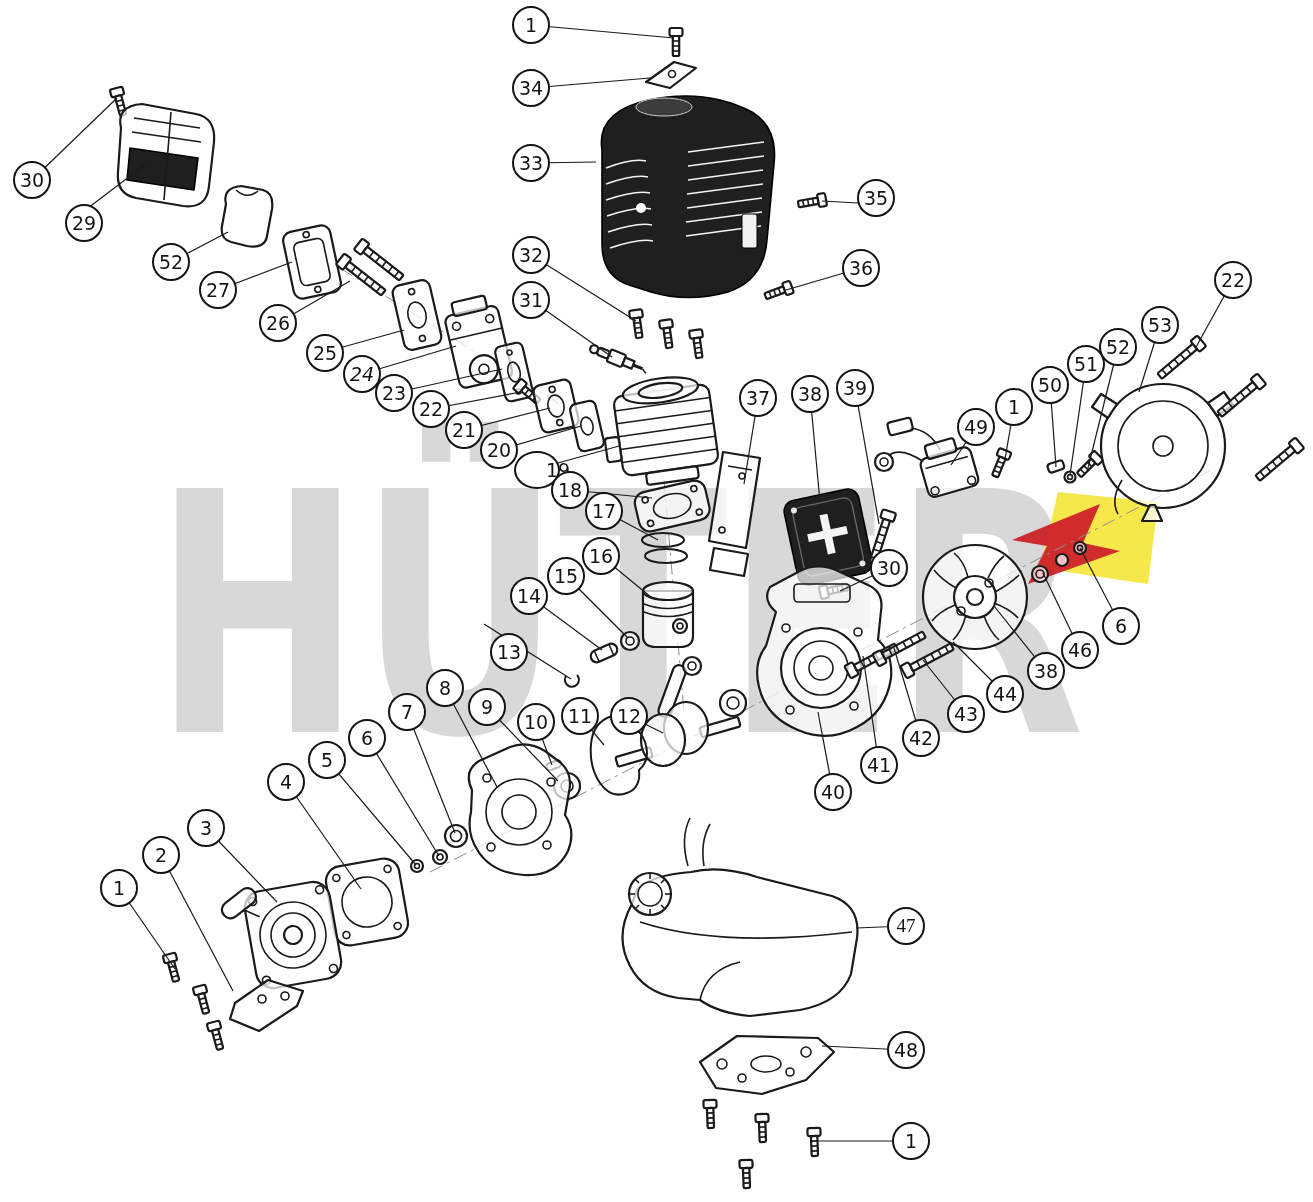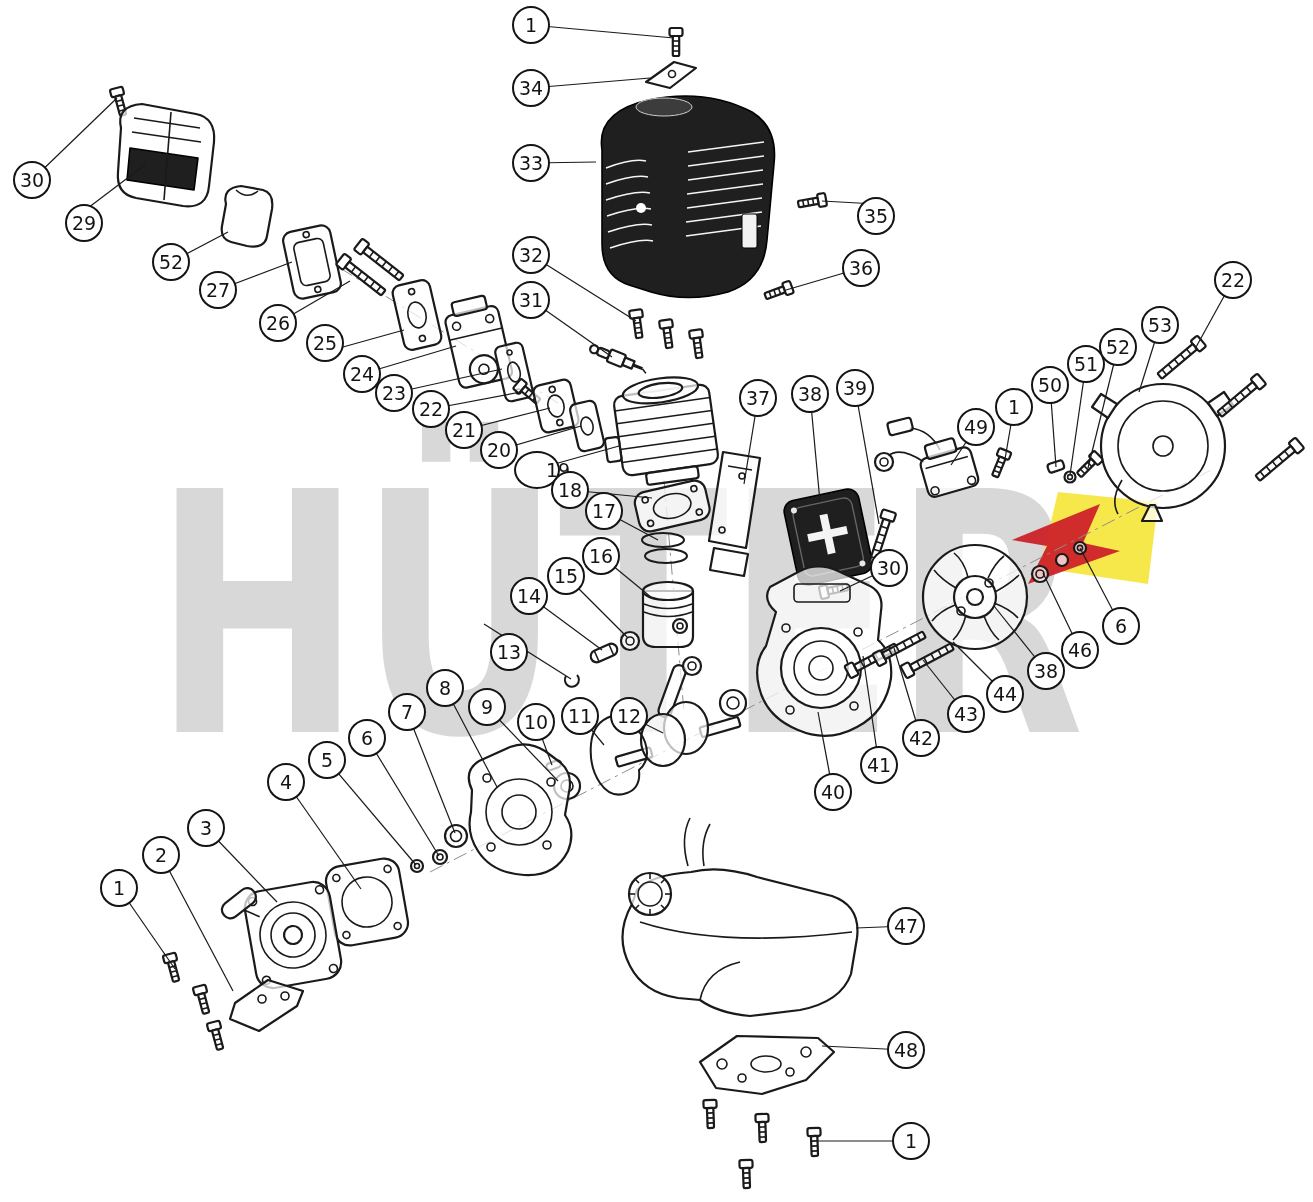--- a/index.html
+++ b/index.html
@@ -455,29 +455,29 @@
       <line x1="119" y1="888" x2="175" y2="969"></line>
       <line x1="906" y1="926" x2="856" y2="928"></line>
       <line x1="906" y1="1050" x2="822" y2="1046"></line>
       <line x1="911" y1="1141" x2="818" y2="1141"></line>
     </svg>
 
   <div class="balloon-layer" id="balloon-layer">
       <div class="balloon" style="left: 512px; top: 6px;">1</div>
       <div class="balloon" style="left: 512px; top: 69px;">34</div>
       <div class="balloon" style="left: 512px; top: 144px;">33</div>
-      <div class="balloon" style="left: 857px; top: 197px;">35</div>
+      <div class="balloon" style="left: 857px; top: 179px;">35</div>
       <div class="balloon" style="left: 842px; top: 249px;">36</div>
       <div class="balloon" style="left: 13px; top: 161px;">30</div>
       <div class="balloon" style="left: 65px; top: 204px;">29</div>
       <div class="balloon" style="left: 152px; top: 243px;">52</div>
       <div class="balloon" style="left: 199px; top: 271px;">27</div>
       <div class="balloon" style="left: 259px; top: 304px;">26</div>
-      <div class="balloon" style="left: 306px; top: 324px;">25</div>
-      <div class="balloon" style="left: 343px; top: 355px;">24</div>
+      <div class="balloon" style="left: 306px; top: 334px;">25</div>
+      <div class="balloon" style="left: 343px; top: 355px; font-style: italic;">24</div>
       <div class="balloon" style="left: 375px; top: 374px;">23</div>
       <div class="balloon" style="left: 412px; top: 390px;">22</div>
       <div class="balloon" style="left: 445px; top: 411px;">21</div>
       <div class="balloon" style="left: 480px; top: 431px;">20</div>
       <div class="balloon" style="left: 514px; top: 451px; padding-left: 42px;">19</div>
       <div class="balloon" style="left: 551px; top: 471px;">18</div>
       <div class="balloon" style="left: 585px; top: 492px;">17</div>
       <div class="balloon" style="left: 582px; top: 537px;">16</div>
       <div class="balloon" style="left: 547px; top: 557px;">15</div>
       <div class="balloon" style="left: 510px; top: 577px;">14</div>
@@ -508,18 +508,18 @@
       <div class="balloon" style="left: 517px; top: 703px;">10</div>
       <div class="balloon" style="left: 468px; top: 688px;">9</div>
       <div class="balloon" style="left: 426px; top: 669px;">8</div>
       <div class="balloon" style="left: 388px; top: 693px;">7</div>
       <div class="balloon" style="left: 348px; top: 719px;">6</div>
       <div class="balloon" style="left: 308px; top: 741px;">5</div>
       <div class="balloon" style="left: 267px; top: 763px;">4</div>
       <div class="balloon" style="left: 187px; top: 809px;">3</div>
       <div class="balloon" style="left: 142px; top: 836px;">2</div>
       <div class="balloon" style="left: 100px; top: 869px;">1</div>
-      <div class="balloon" style="left: 887px; top: 907px;">47</div>
+      <div class="balloon" style="left: 887px; top: 907px; font-family: Liberation Serif, serif;">47</div>
       <div class="balloon" style="left: 887px; top: 1031px;">48</div>
       <div class="balloon" style="left: 892px; top: 1122px;">1</div>
     </div>
 
 </div>
 
 </body></html>

